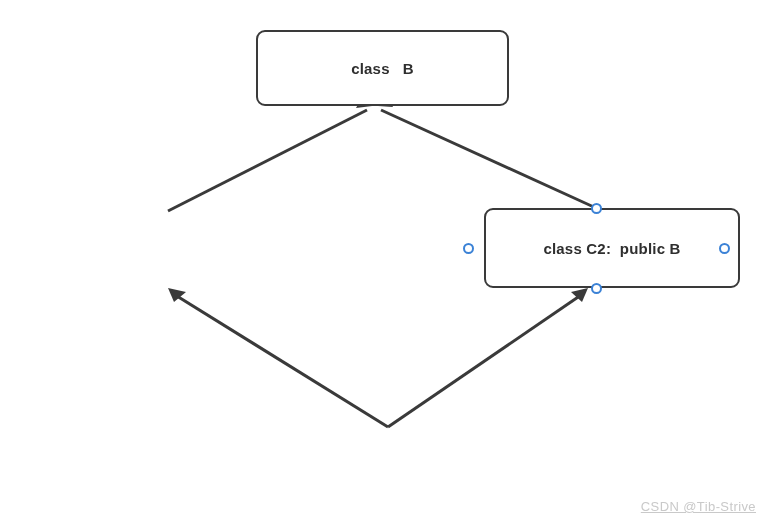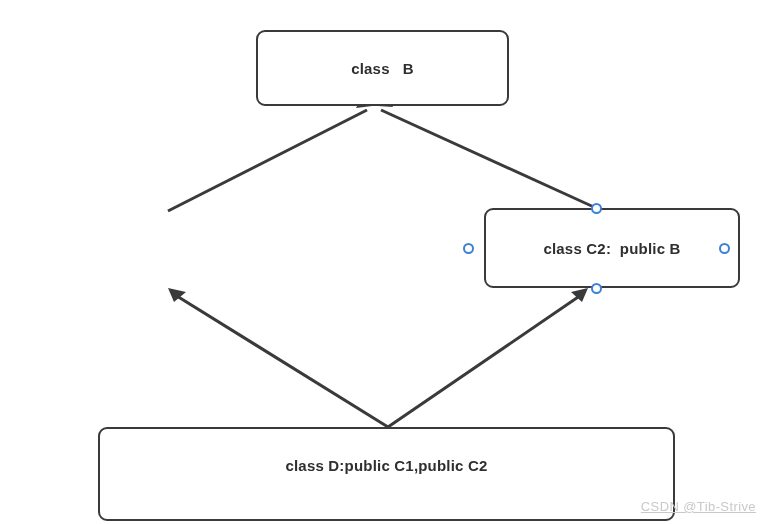--- a/index.html
+++ b/index.html
@@ -121,23 +121,20 @@
 
   <div class="node" id="node-b">
     <span class="node-label">class   B</span>
   </div>
 
 
   <div class="node" id="node-c2">
     <span class="node-label">class C2:  public B</span>
   </div>
 
-  <div class="node" id="node-d">
-    <span class="node-label">class D:public C1,public C2</span>
-  </div>
 
   <div class="handle" style="left:596px; top:208px;"></div>
   <div class="handle" style="left:468px; top:248px;"></div>
   <div class="handle" style="left:724px; top:248px;"></div>
   <div class="handle" style="left:596px; top:288px;"></div>
 
   <div id="watermark">CSDN @Tib-Strive</div>
 
 </div>
 

